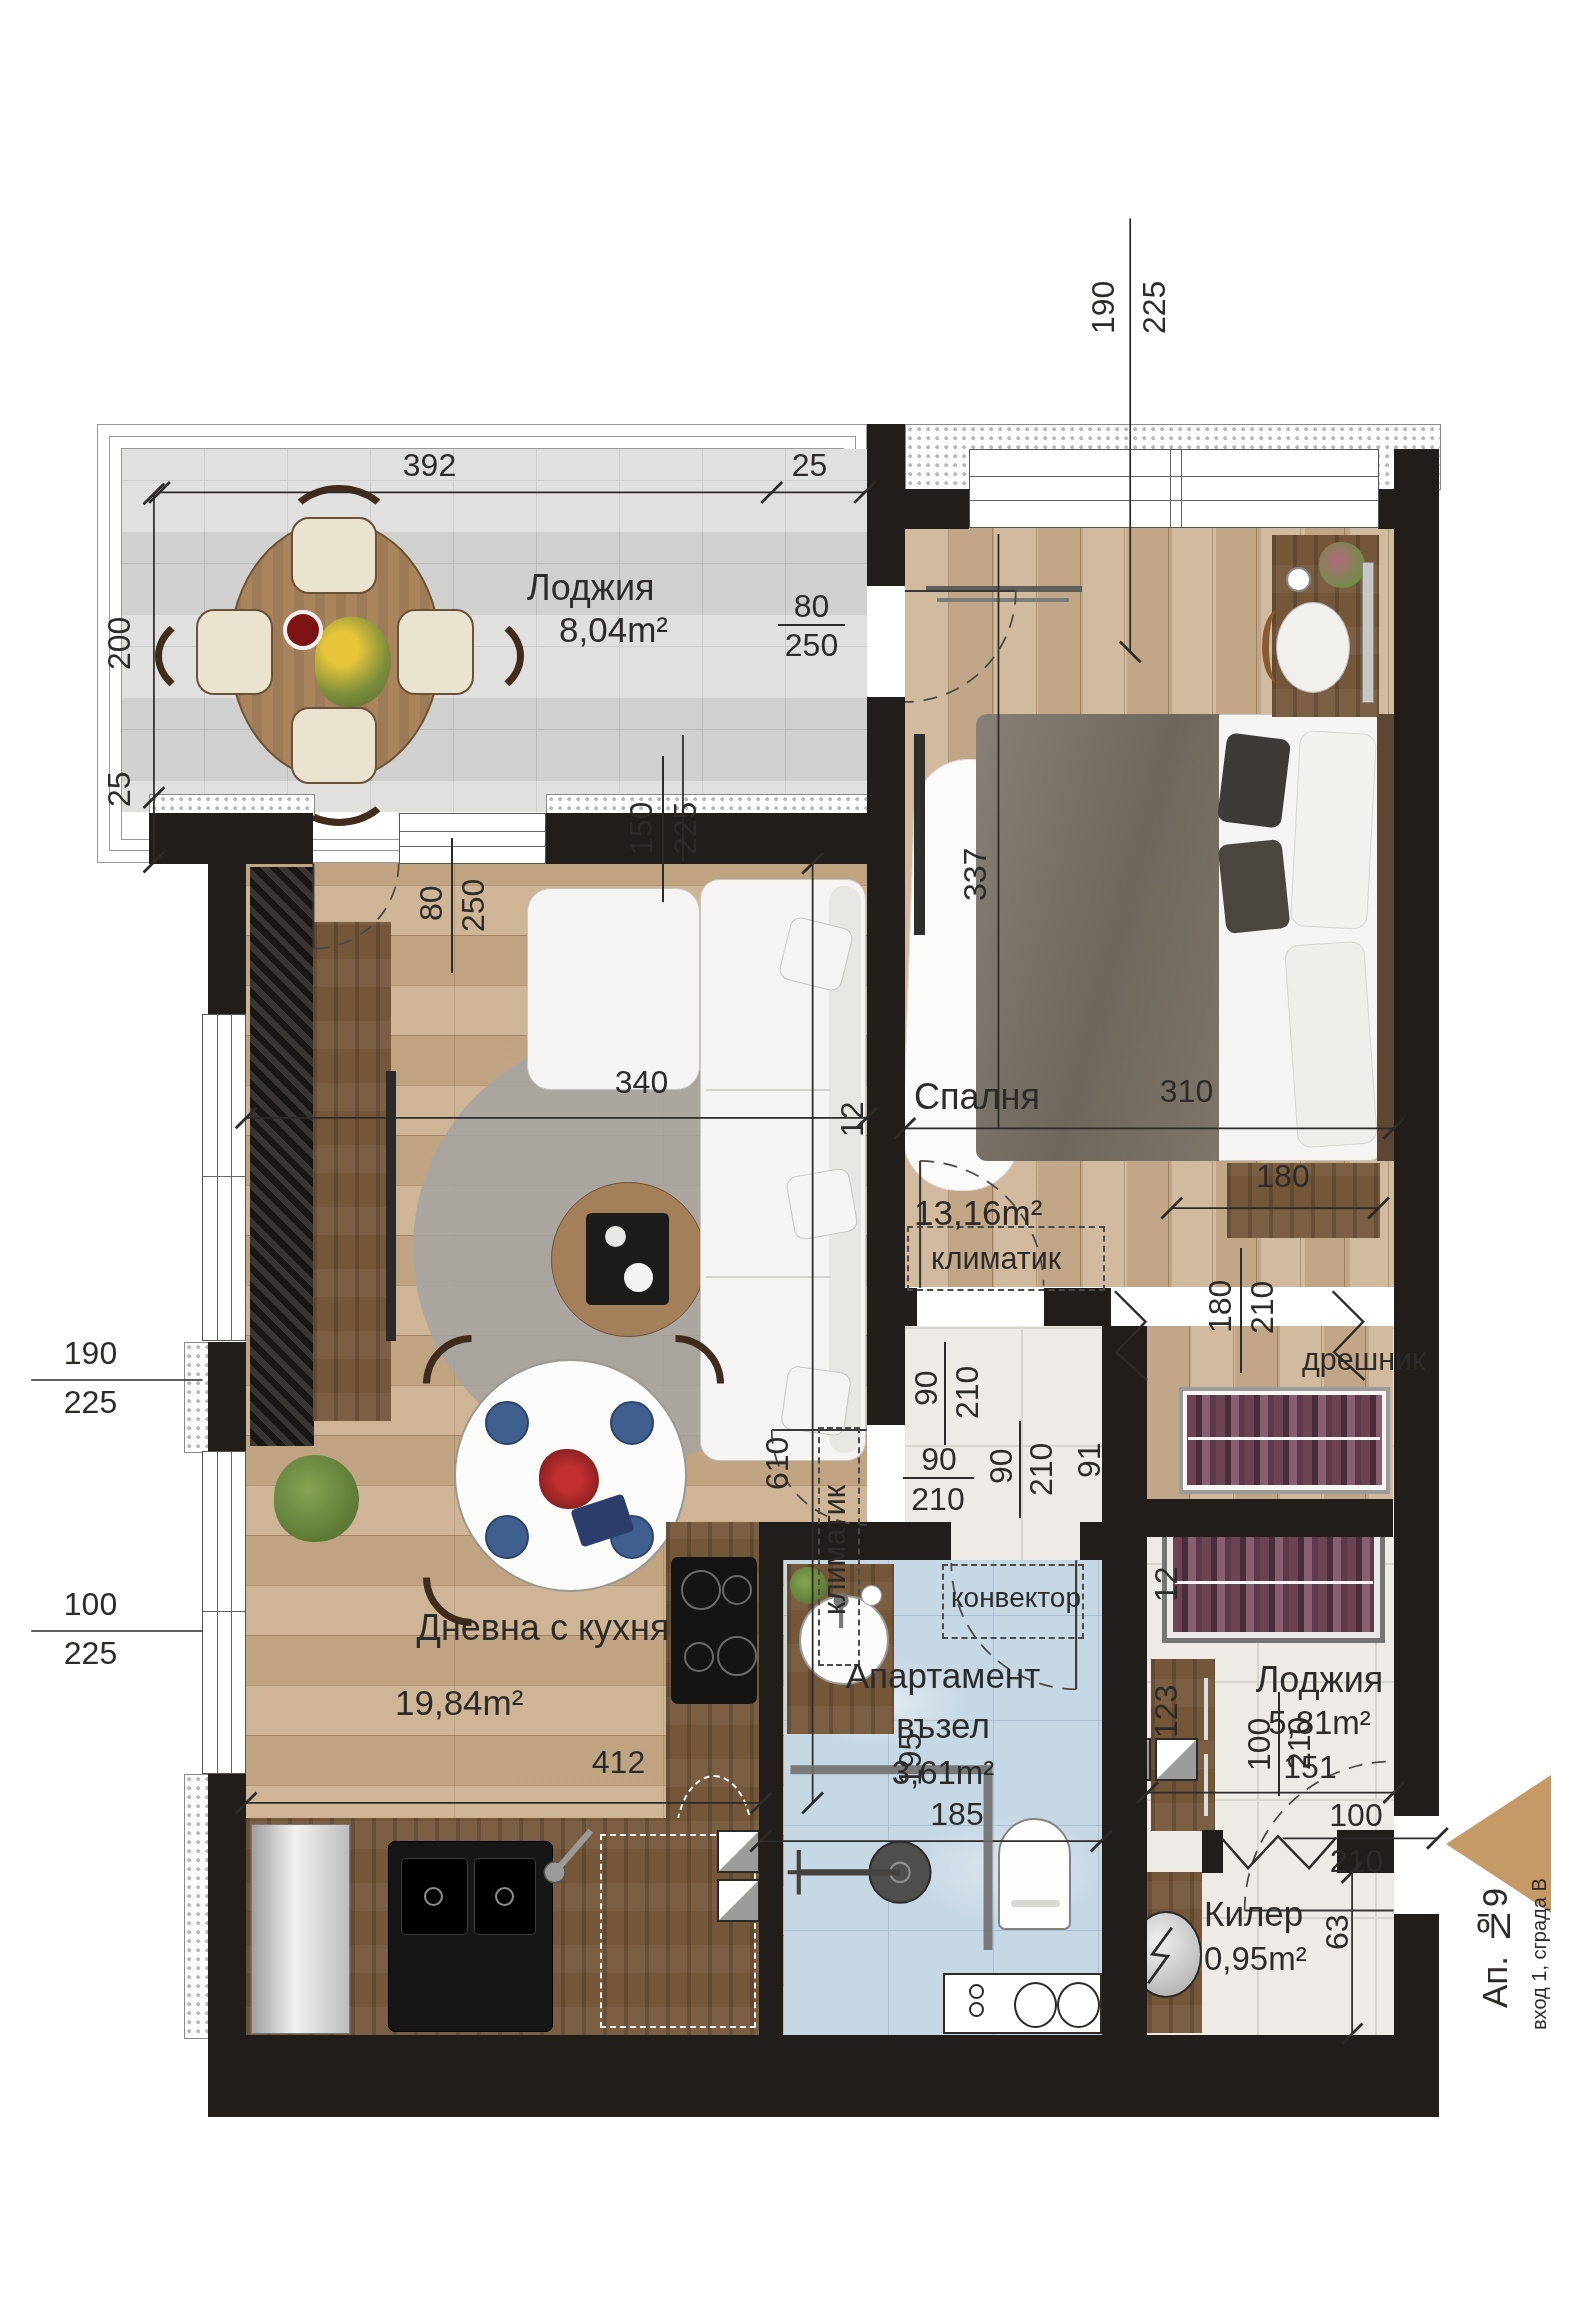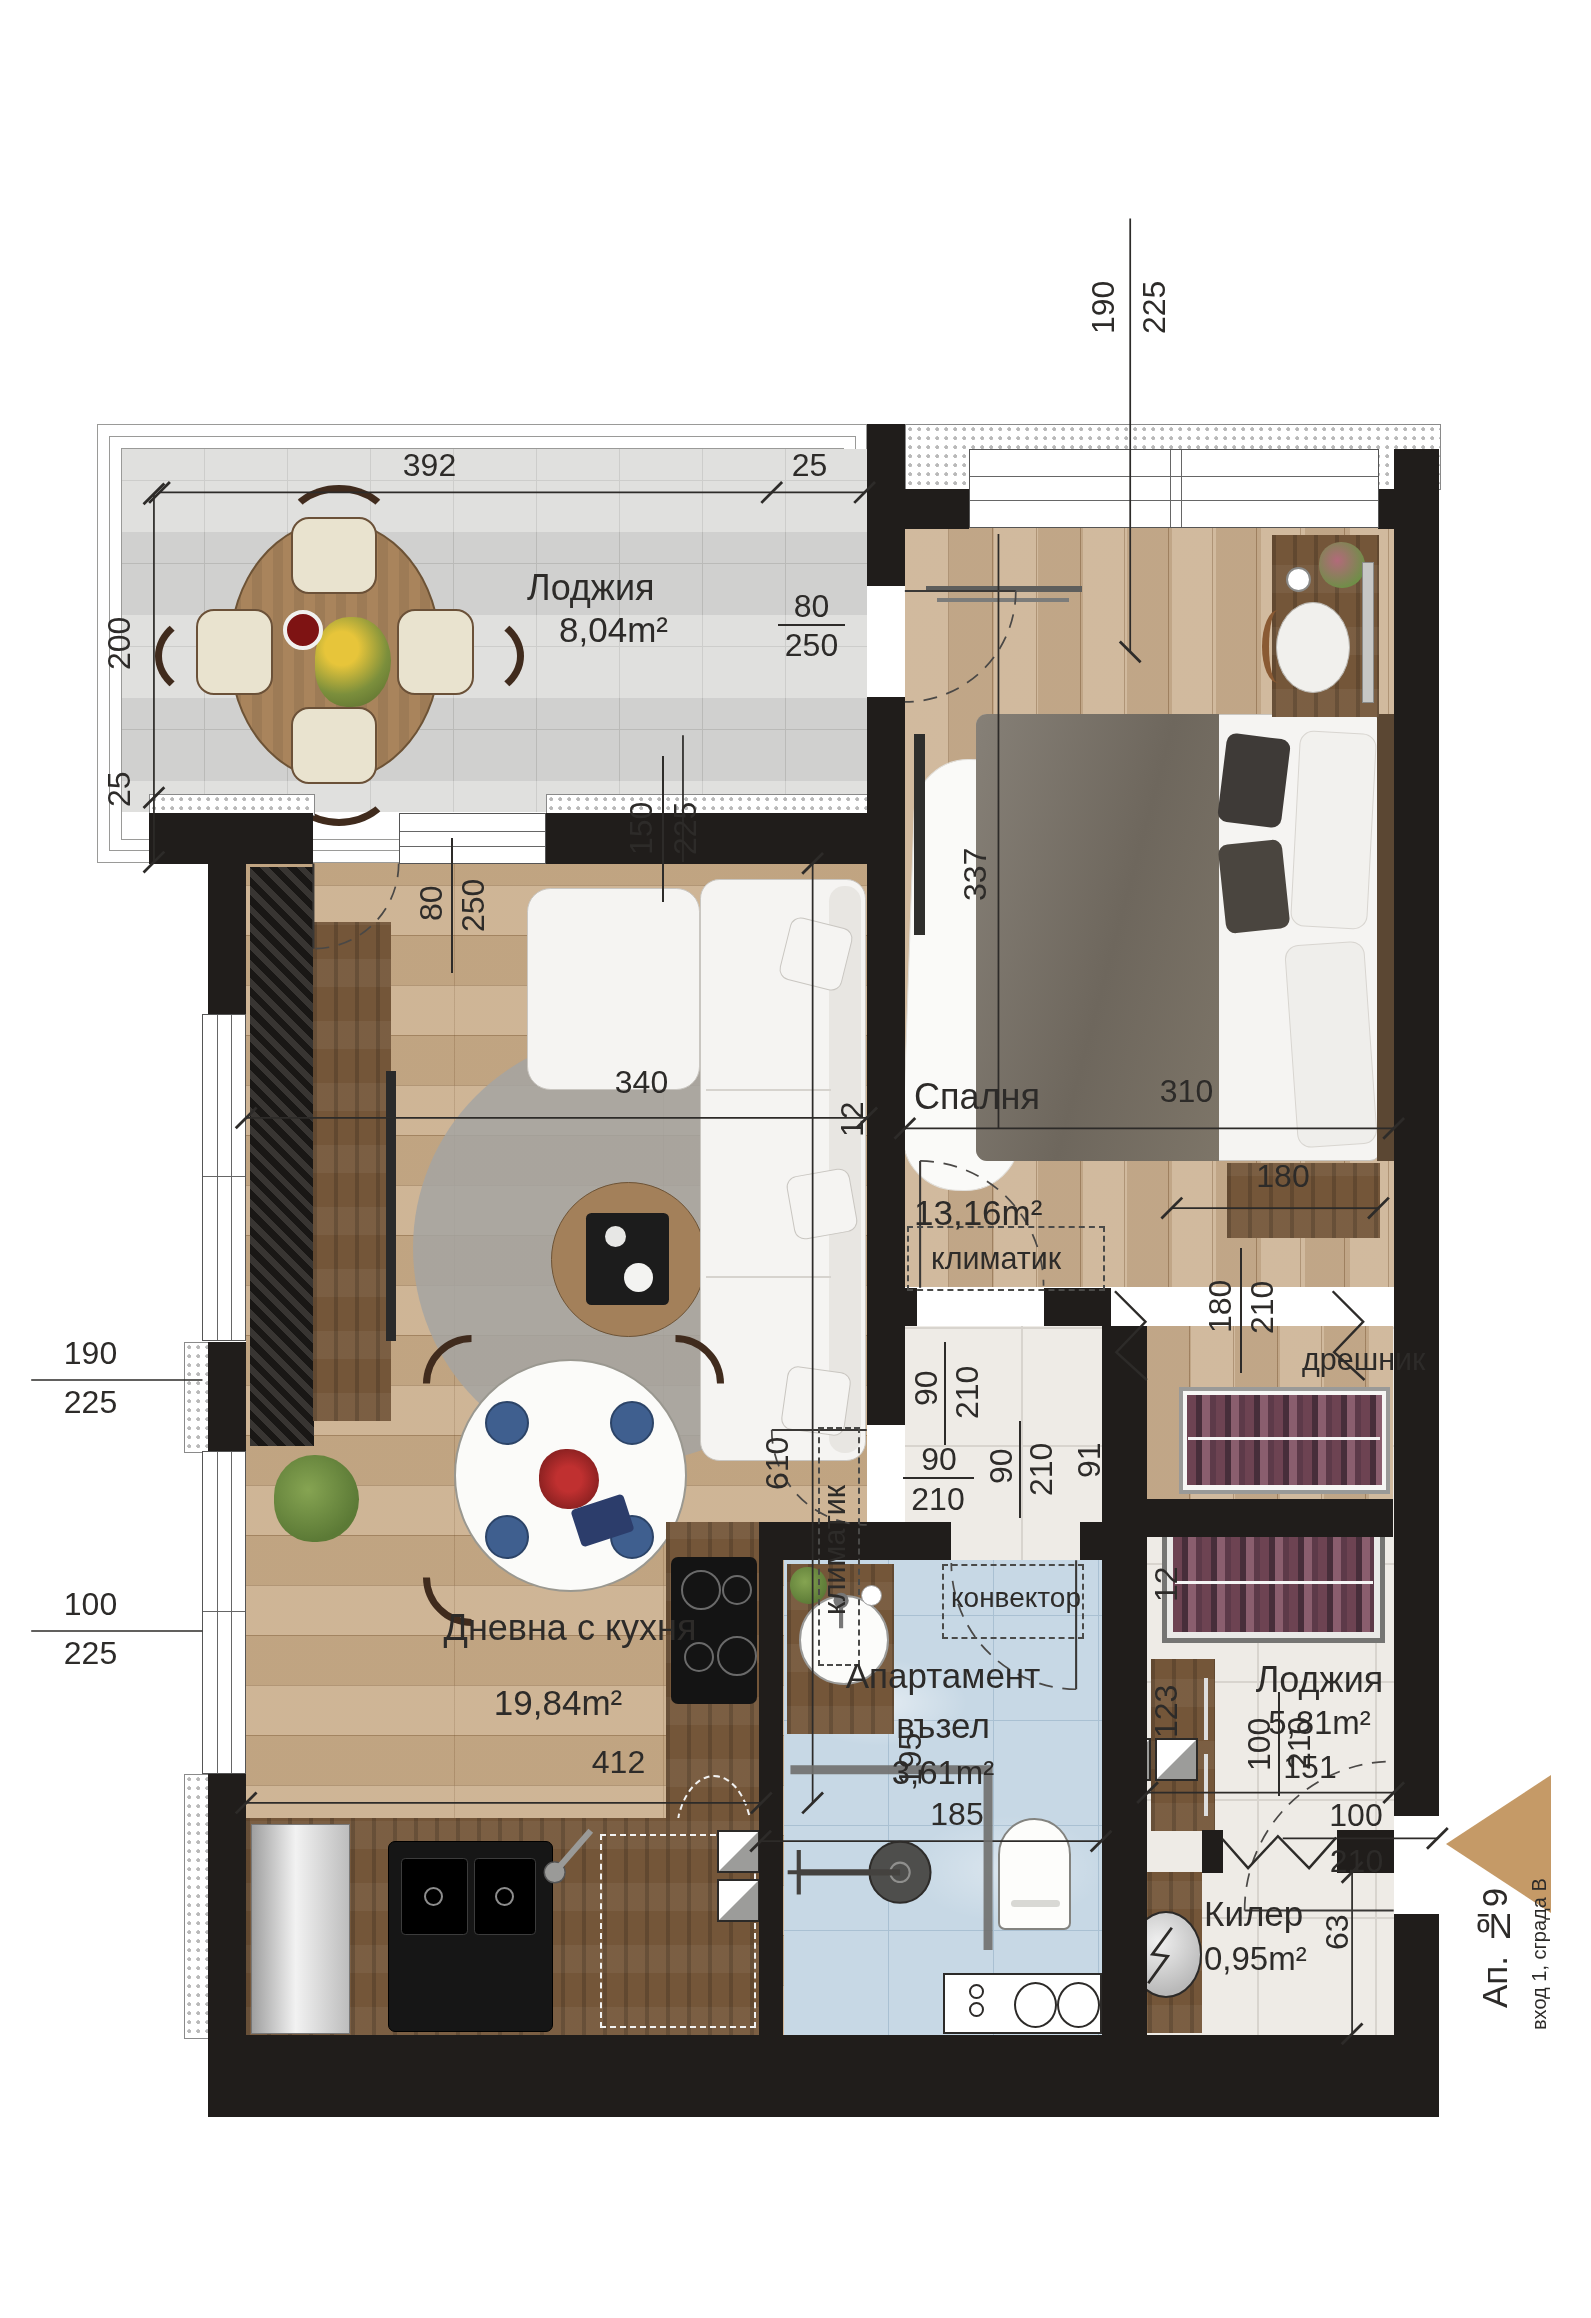--- a/index.html
+++ b/index.html
@@ -342,22 +342,22 @@
 
   <div class="abs" style="left:1446px;top:1775px;width:0;height:0;
        border-top:69px solid transparent;border-bottom:69px solid transparent;border-right:105px solid #c59a67;"></div>
 
   <div class="lbl" style="left:527px;top:567px;width:173px;text-align:left;">Лоджия</div>
   <div class="lbl area" style="left:527px;top:610px;width:173px;text-align:center;">8,04m²</div>
 
   <div class="lbl" style="left:914px;top:1076px;">Спалня</div>
   <div class="lbl area" style="left:914px;top:1157px;margin-top:36px;">13,16m²</div>
 
-  <div class="lbl" style="left:407px;top:1607px;width:326px;text-align:center;">Дневна с кухня</div>
-  <div class="lbl area" style="left:395px;top:1683px;width:326px;text-align:center;">19,84m²</div>
+  <div class="lbl" style="left:380px;top:1607px;width:326px;text-align:center;">Дневна с кухня</div>
+  <div class="lbl area" style="left:395px;top:1683px;width:326px;text-align:left;">19,84m²</div>
 
   <div class="lbl" style="left:825px;top:1656px;width:236px;text-align:center;font-size:35px;">Апартамент</div>
   <div class="lbl" style="left:825px;top:1706px;width:236px;text-align:center;font-size:35px;">възел</div>
   <div class="lbl area" style="left:825px;top:1754px;width:236px;text-align:center;font-size:33px;">3,61m²</div>
 
   <div class="lbl" style="left:1245px;top:1659px;width:149px;text-align:center;">Лоджия</div>
   <div class="lbl area" style="left:1245px;top:1704px;width:149px;text-align:center;font-size:33px;">5,81m²</div>
 
   <div class="lbl" style="left:1204px;top:1894px;font-size:35px;">Килер</div>
   <div class="lbl area" style="left:1204px;top:1940px;font-size:33px;">0,95m²</div>

